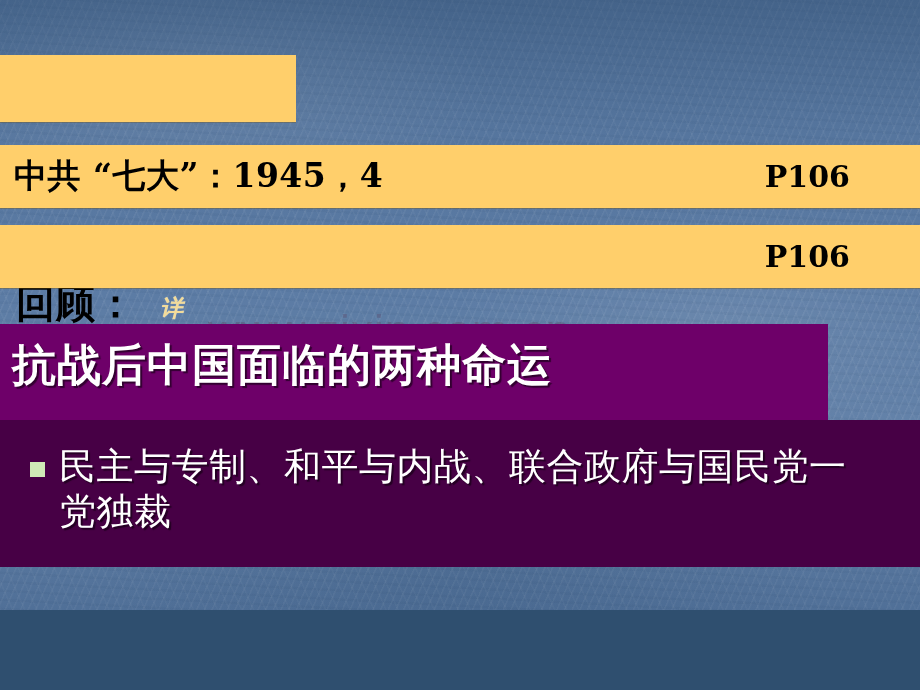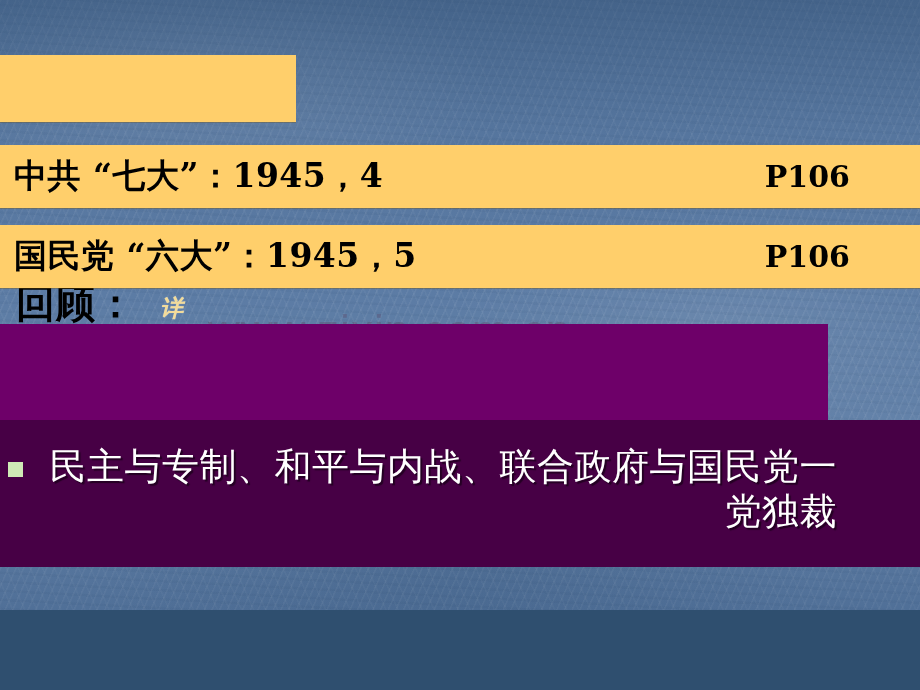--- a/index.html
+++ b/index.html
@@ -121,25 +121,24 @@
     font-weight: 700;
     color: #ffffff;
     letter-spacing: 1px;
     white-space: nowrap;
     text-shadow: 2px 2px 1px rgba(0,0,0,0.55);
   }
 
   
   #bullet-list {
     position: absolute;
-    left: 8px;
+    left: 30px;
     top: 444px;
     width: 880px;
     z-index: 7;
-    text-align: right;
   }
   .bullet-row {
     display: flex;
     align-items: flex-start;
   }
   .bullet-marker {
     width: 15px;
     height: 15px;
     background: #cfeab6;
     margin-top: 18px;
@@ -166,25 +165,25 @@
   <div class="ybar" id="ybar-title"></div>
   <div class="ybar-text" id="title-main">回顾：</div>
   <div class="ybar-text" id="title-faint">详</div>
 
   <div class="ybar" id="ybar-row1">
     <div class="ybar-text row-label">中共 “七大”：1945，4</div>
     <div class="ybar-text row-page">P106</div>
   </div>
 
   <div class="ybar" id="ybar-row2">
-    <div class="ybar-text row-label">国民党 “六大”：1945，5</div>
     <div class="ybar-text row-page">P106</div>
   </div>
 
   <div id="purple-banner"></div>
+  <div id="banner-heading">抗战后中国面临的两种命运</div>
 
   <div id="purple-panel"></div>
   <div id="bullet-list">
     <div class="bullet-row">
       <span class="bullet-marker"></span>
       <span class="bullet-text">民主与专制、和平与内战、联合政府与国民党一党独裁</span>
     </div>
   </div>
 
 </div>

